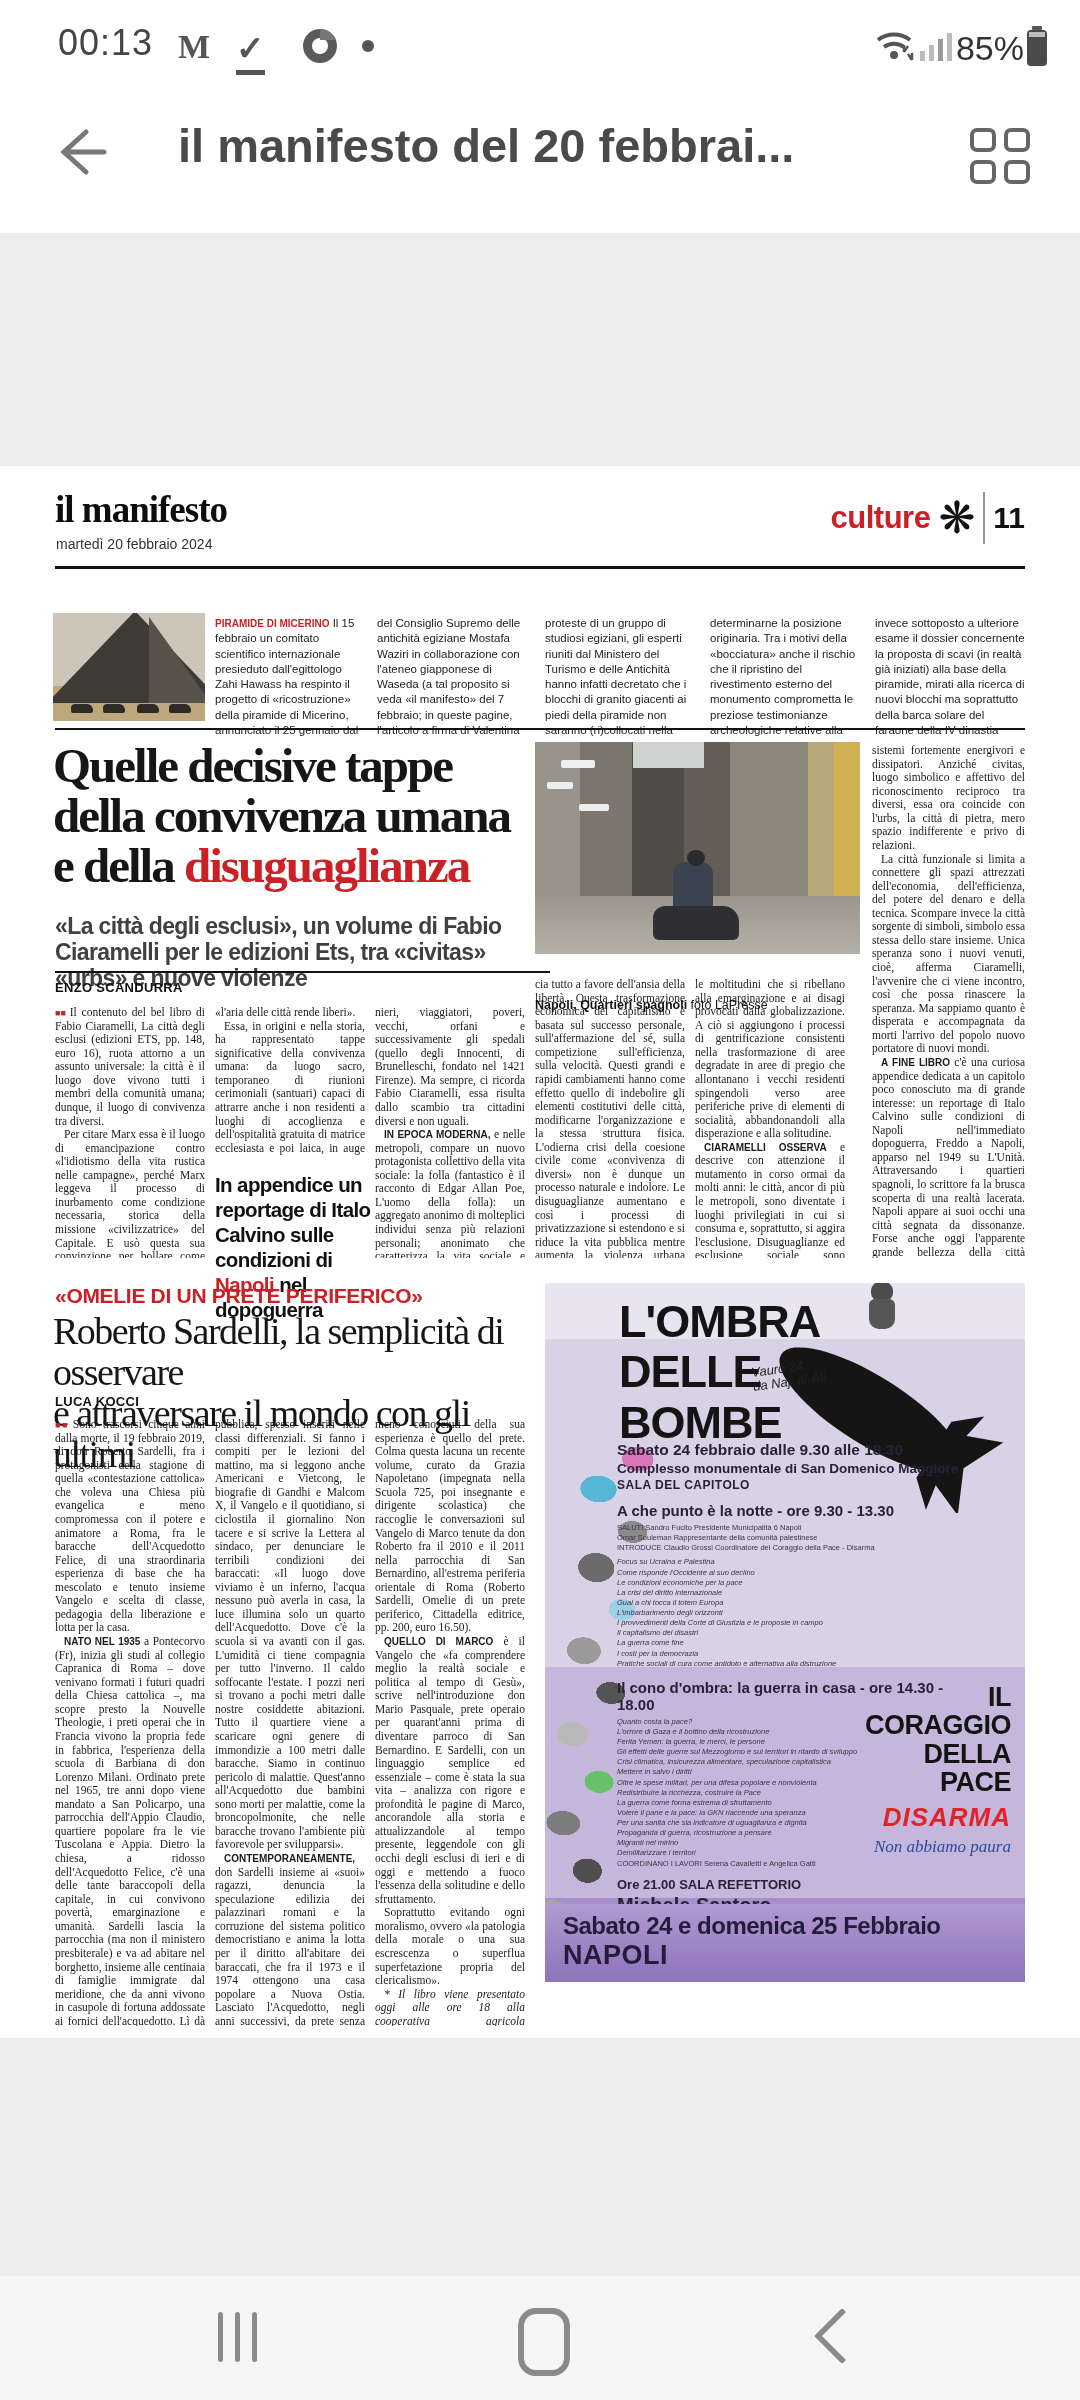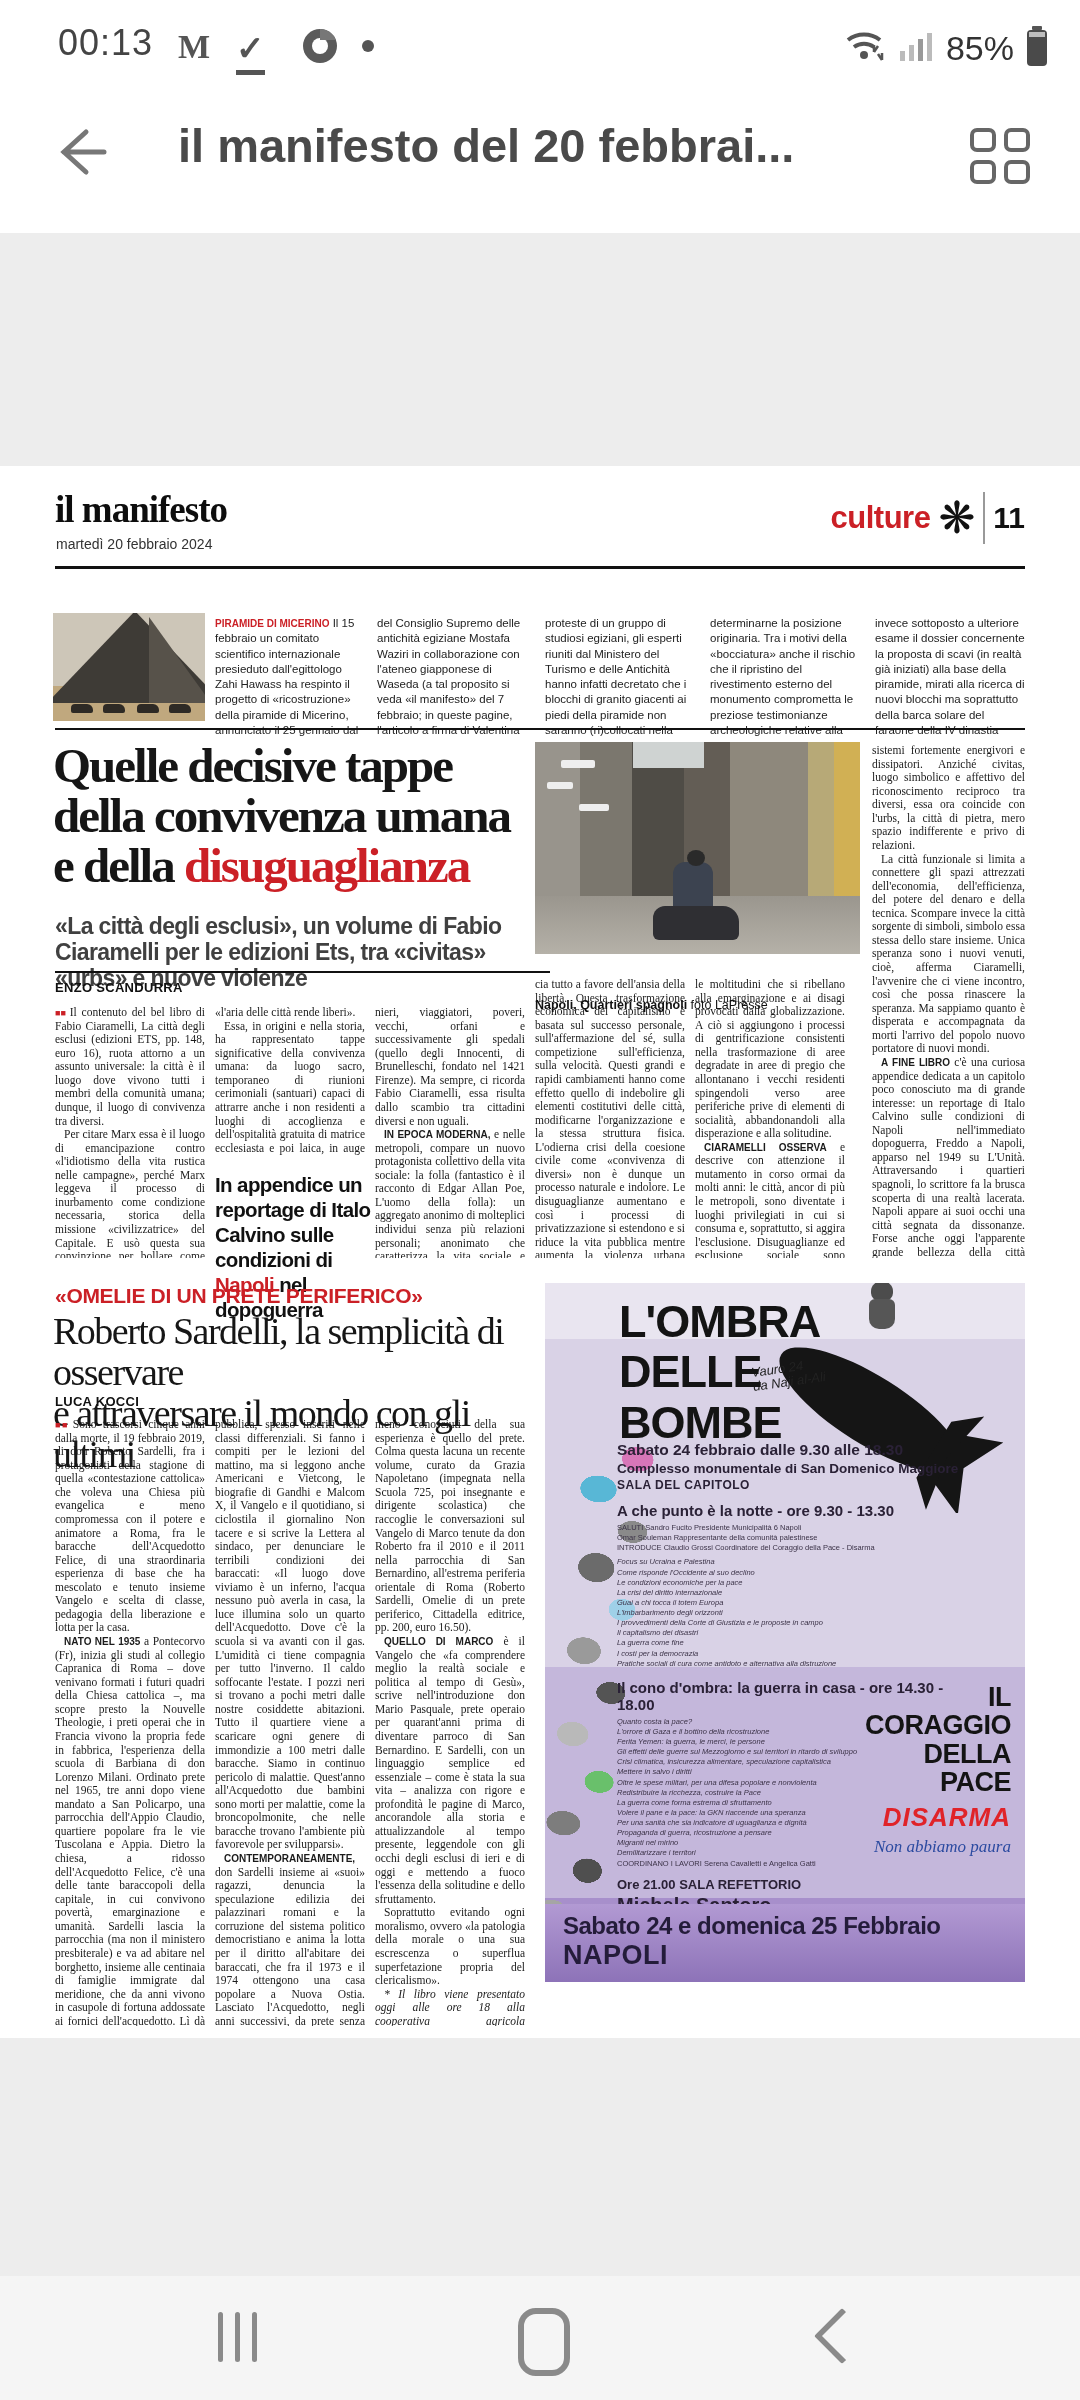--- a/index.html
+++ b/index.html
@@ -3,21 +3,21 @@
 <meta charset="utf-8">
 <style>
   html,body{margin:0;padding:0;background:#fff;}
   #screen{position:relative;width:1080px;height:2400px;overflow:hidden;background:#fff;
           font-family:"Liberation Sans",sans-serif;-webkit-font-smoothing:antialiased;}
 
   
   #statusbar{position:absolute;left:0;top:0;width:1080px;height:88px;background:#fff;}
   .st-time{position:absolute;left:58px;top:22px;font-size:36px;color:#444;letter-spacing:1px;text-align:center;}
   .st-ic{position:absolute;top:28px;color:#555;font-weight:bold;}
-  .st-right{position:absolute;right:30px;top:24px;display:flex;align-items:center;gap:10px;color:#444;text-align:center;}
+  .st-right{position:absolute;right:30px;top:24px;display:flex;align-items:center;color:#444;text-align:center;}
   .st-batt-pct{font-size:34px;color:#333;}
 
   
   #appbar{position:absolute;left:0;top:88px;width:1080px;height:145px;background:#fff;}
   .back-arrow{position:absolute;left:48px;top:34px;width:60px;height:60px;color:#666;}
   .app-title{position:absolute;left:178px;top:30px;font-size:47px;font-weight:bold;color:#4a4a4a;
              white-space:nowrap;overflow:hidden;width:760px;}
   .grid-icon{position:absolute;right:48px;top:40px;width:62px;height:58px;display:grid;
              grid-template-columns:26px 26px;grid-template-rows:24px 24px;gap:8px;}
   .grid-icon span{border:4px solid #666;border-radius:7px;display:block;}

